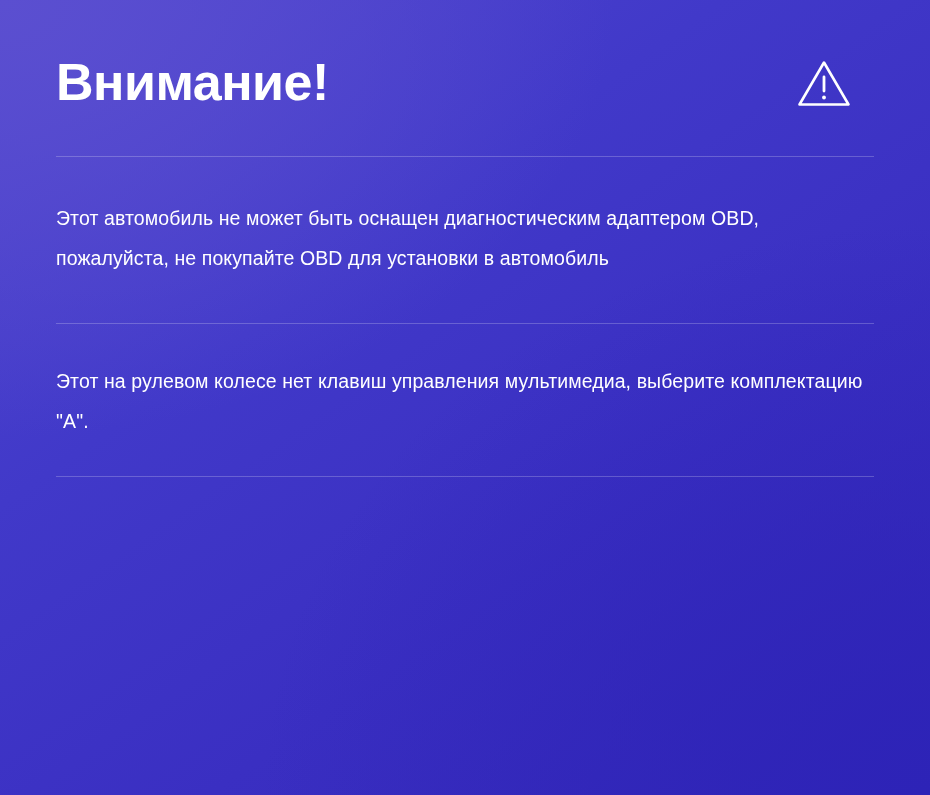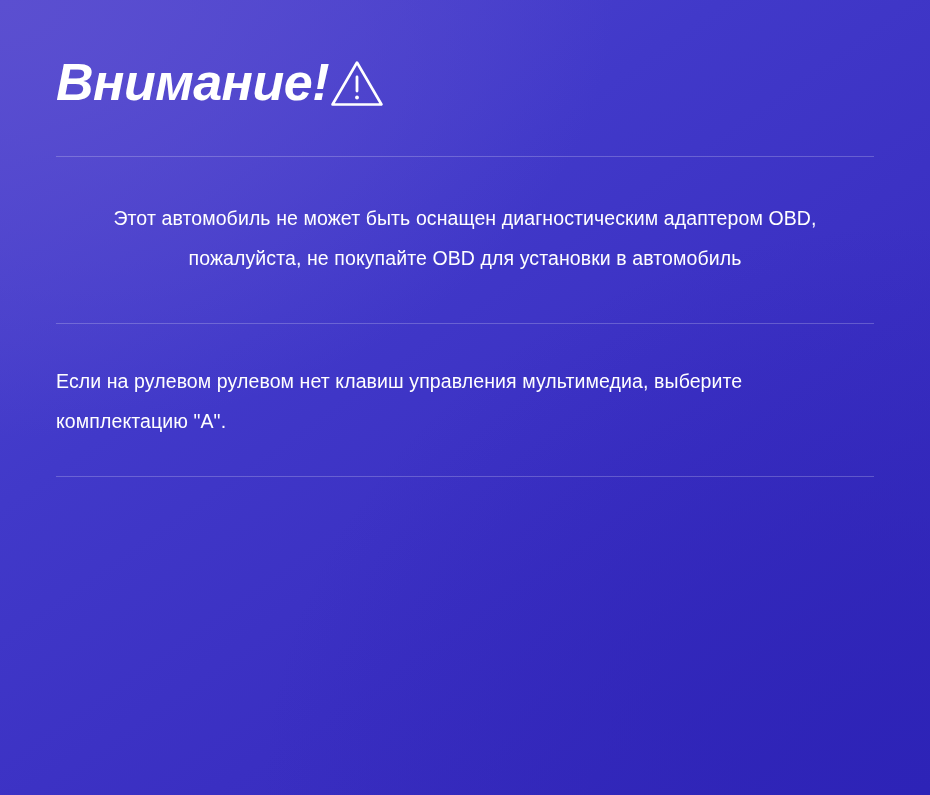--- a/index.html
+++ b/index.html
@@ -22,24 +22,23 @@
   .inner {
     position: absolute;
     left: 56px;
     right: 56px;
     top: 0;
     bottom: 0;
   }
   .header {
     display: flex;
     align-items: center;
-    justify-content: flex-start;
+    justify-content: space-between;
     padding-top: 52px;
     padding-bottom: 0;
-    font-style: italic;
   }
   .title {
     font-size: 52px;
     line-height: 1.05;
     font-weight: bold;
     letter-spacing: -0.5px;
     margin: 0;
     color: #ffffff;
   }
   .warning-icon {
@@ -66,21 +65,20 @@
     margin: 0;
     font-size: 19.5px;
     line-height: 2.05;
     color: #ffffff;
     font-weight: normal;
     letter-spacing: 0.1px;
   }
   .block.first {
     padding-top: 42px;
     padding-bottom: 44px;
-    text-align: center;
   }
   .block.justify p {
     text-align: justify;
     text-align-last: left;
   }
   .spacer-top { height: 44px; }
 </style>
 </head>
 <body>
 
@@ -101,20 +99,20 @@
     <div class="spacer-top"></div>
     <div class="divider"></div>
 
     <div class="block first">
       <p>Этот автомобиль не может быть оснащен диагностическим адаптером OBD, пожалуйста, не покупайте OBD для установки в автомобиль</p>
     </div>
 
     <div class="divider"></div>
 
     <div class="block">
-      <p>Если на рулевом рулевом нет клавиш управления мультимедиа, выберите комплектацию "А".</p>
+      <p>Этот на рулевом колесе нет клавиш управления мультимедиа, выберите комплектацию "А".</p>
     </div>
 
     <div class="divider"></div>
 
 
   </div>
 </div>
 
 </body></html>

